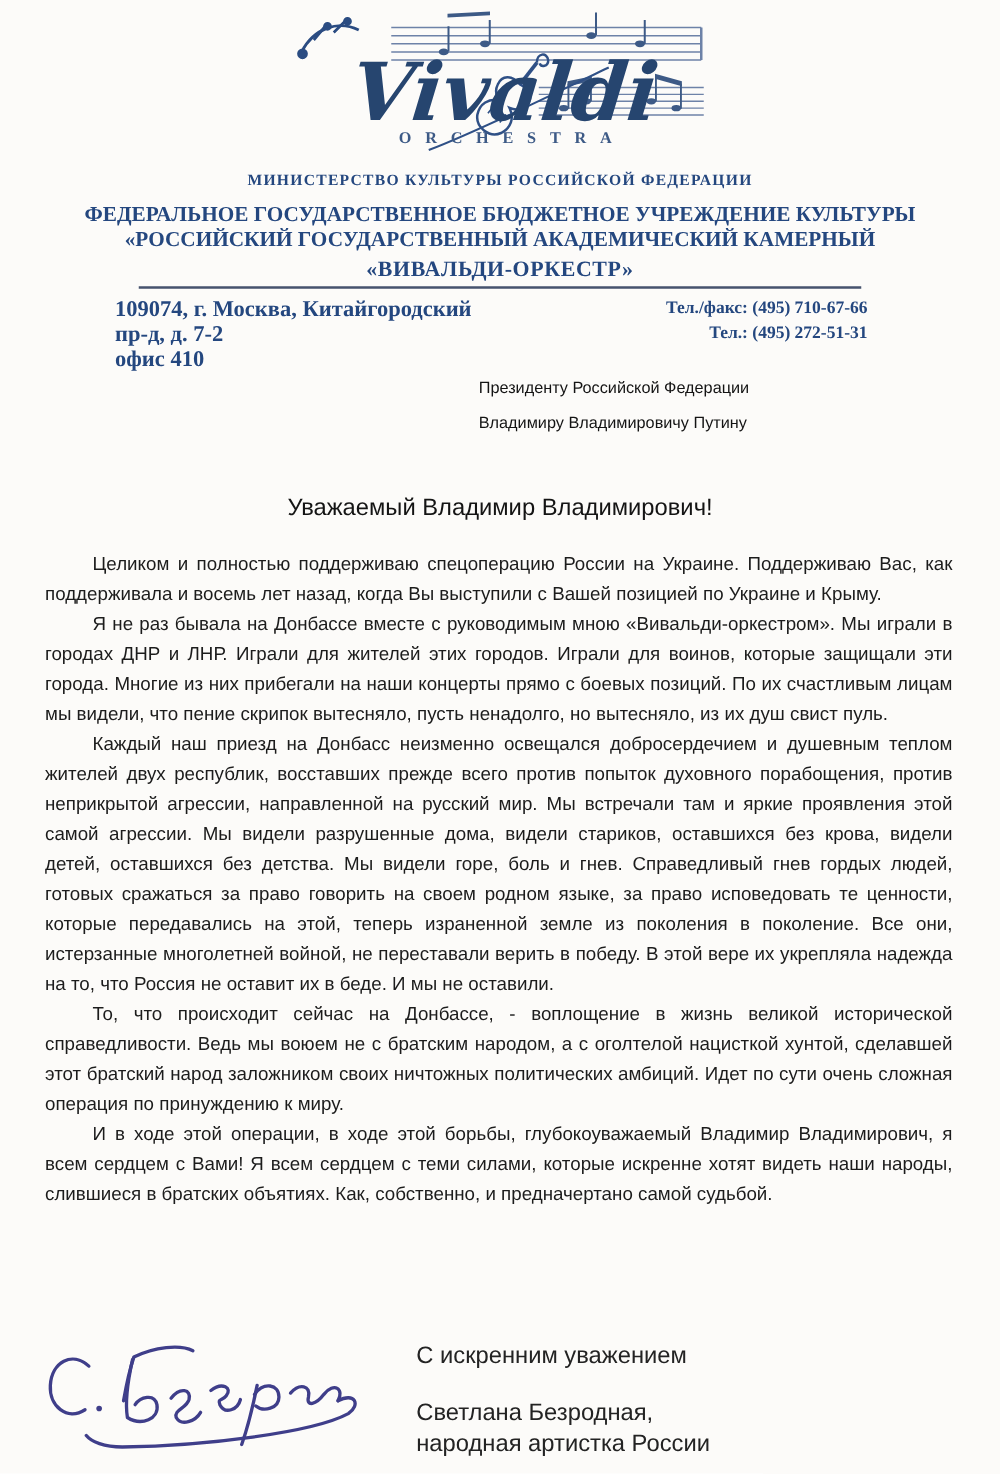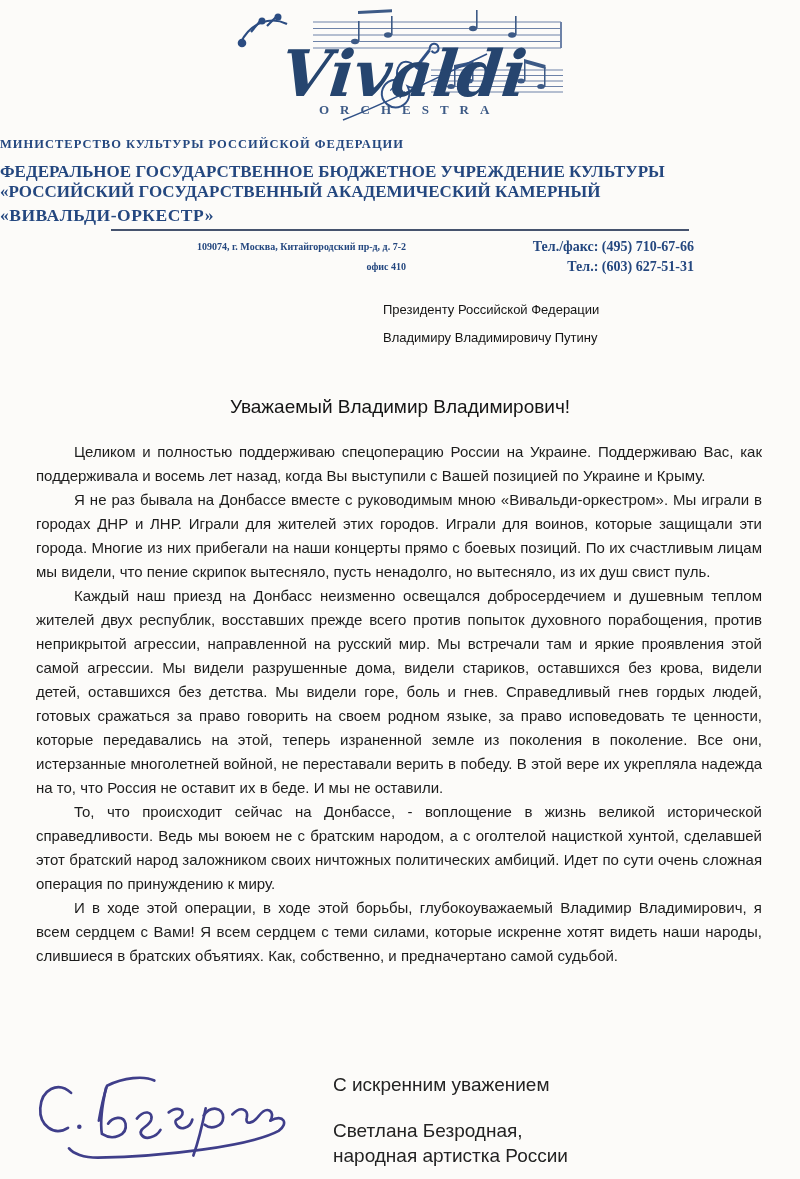--- a/index.html
+++ b/index.html
@@ -11,37 +11,38 @@
     font-family:"Liberation Sans",sans-serif;
     color:#1f1f1f;
   }
   
   .logo{
     position:absolute;left:50%;top:8px;transform:translateX(-50%);
     width:350px;height:120px;
   }
   .lh-line{
     position:absolute;left:0;right:0;
+    text-align:center;
     font-family:"Liberation Serif",serif;
     font-weight:700;
     color:#24477f;
   }
   .lh-ministry{top:137px;font-size:12.5px;letter-spacing:1px;}
   .lh-org1{top:162px;font-size:17px;}
   .lh-org2{top:182px;font-size:17px;}
   .lh-org3{top:205px;font-size:17.5px;letter-spacing:.5px;}
   .lh-rule{
     position:absolute;top:229px;left:111px;width:578px;height:0;
     border-top:2px solid #46536e;
   }
   .lh-address{
-    position:absolute;top:237px;left:110px;width:296px;
-    text-align:right;
+    position:absolute;top:237px;left:92px;width:296px;
+    text-align:left;
     font-family:"Liberation Serif",serif;font-weight:700;
-    font-size:10px;line-height:20px;color:#24477f;
+    font-size:18px;line-height:20px;color:#24477f;
   }
   .lh-phones{
     position:absolute;top:237px;right:106px;
     text-align:right;
     font-family:"Liberation Serif",serif;font-weight:700;
     font-size:14px;line-height:20px;color:#24477f;
   }
   
   .recipient{
     position:absolute;top:296px;left:383px;
@@ -127,21 +128,21 @@
   <div class="lh-line lh-org2">«РОССИЙСКИЙ ГОСУДАРСТВЕННЫЙ АКАДЕМИЧЕСКИЙ КАМЕРНЫЙ</div>
   <div class="lh-line lh-org3">«ВИВАЛЬДИ-ОРКЕСТР»</div>
   <div class="lh-rule"></div>
 
   <div class="lh-address">
     <div>109074, г. Москва, Китайгородский пр-д, д. 7-2</div>
     <div>офис 410</div>
   </div>
   <div class="lh-phones">
     <div>Тел./факс: (495) 710-67-66</div>
-    <div>Тел.: (603) 627-51-31</div>
+    <div>Тел.: (495) 272-51-31</div>
   </div>
 
   <div class="recipient">
     <div>Президенту Российской Федерации</div>
     <div>Владимиру Владимировичу Путину</div>
   </div>
 
   <div class="salutation">Уважаемый Владимир Владимирович!</div>
 
   <div class="letter-body">

